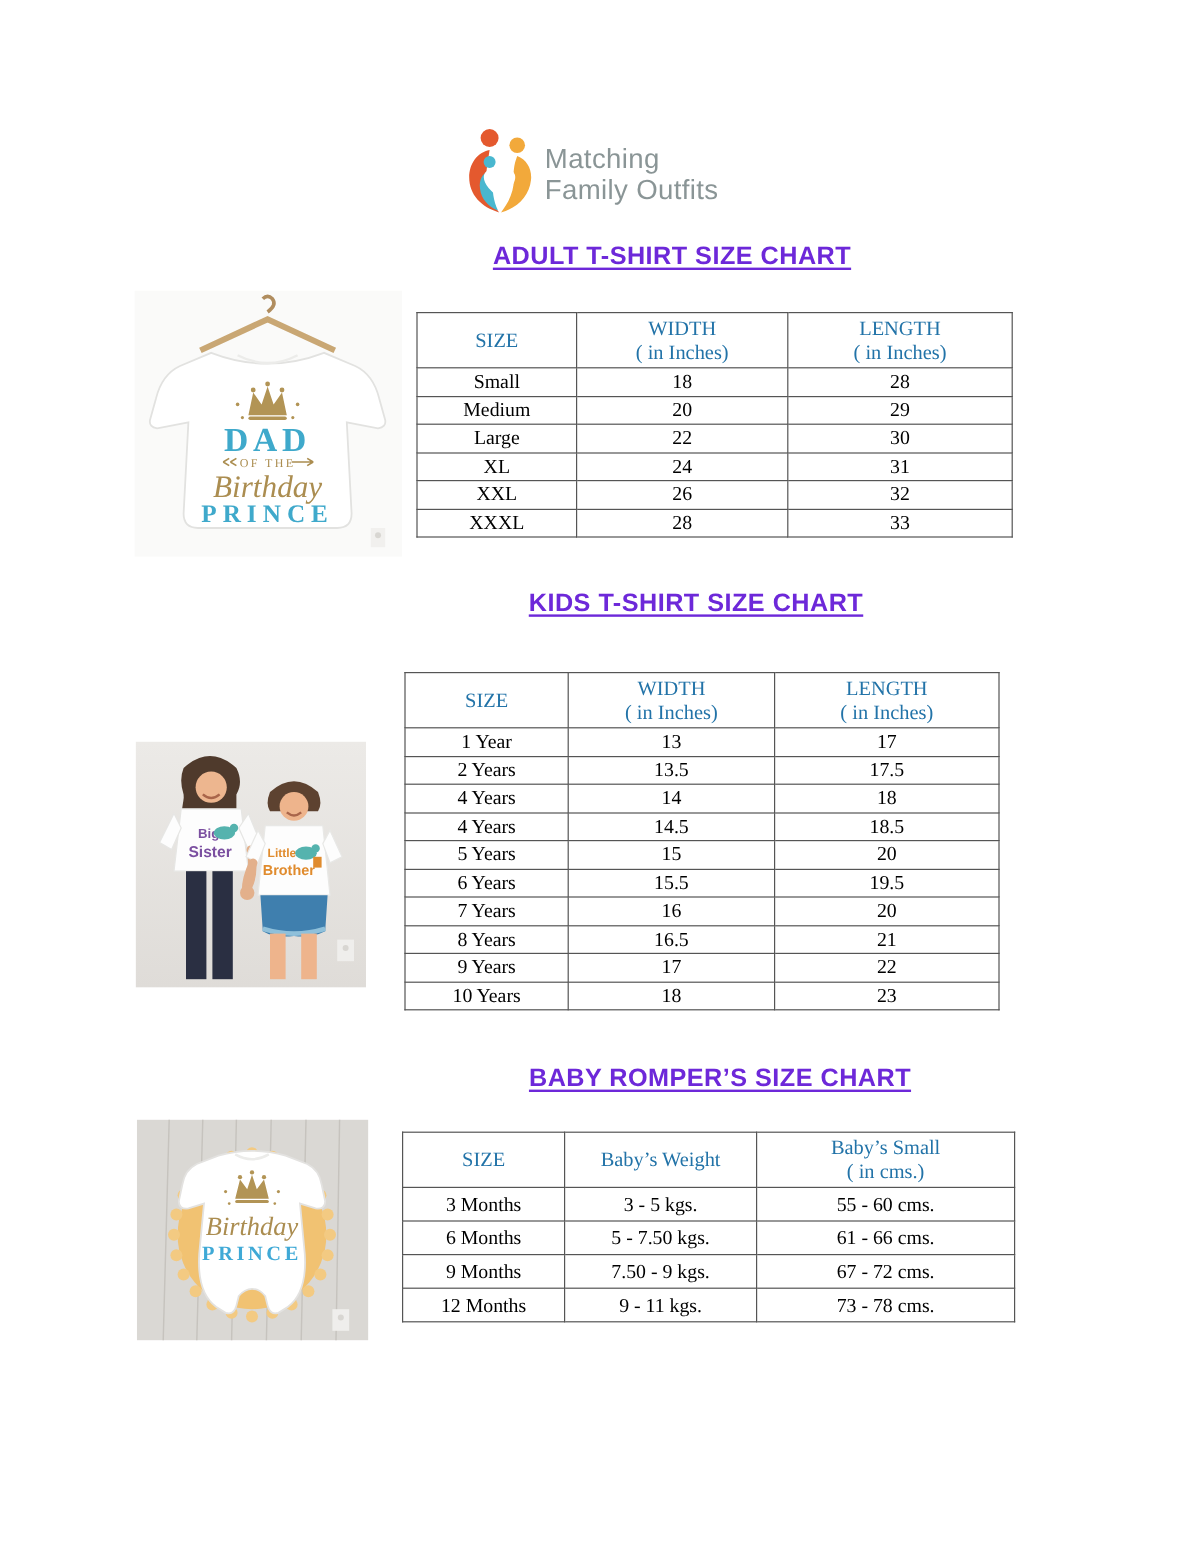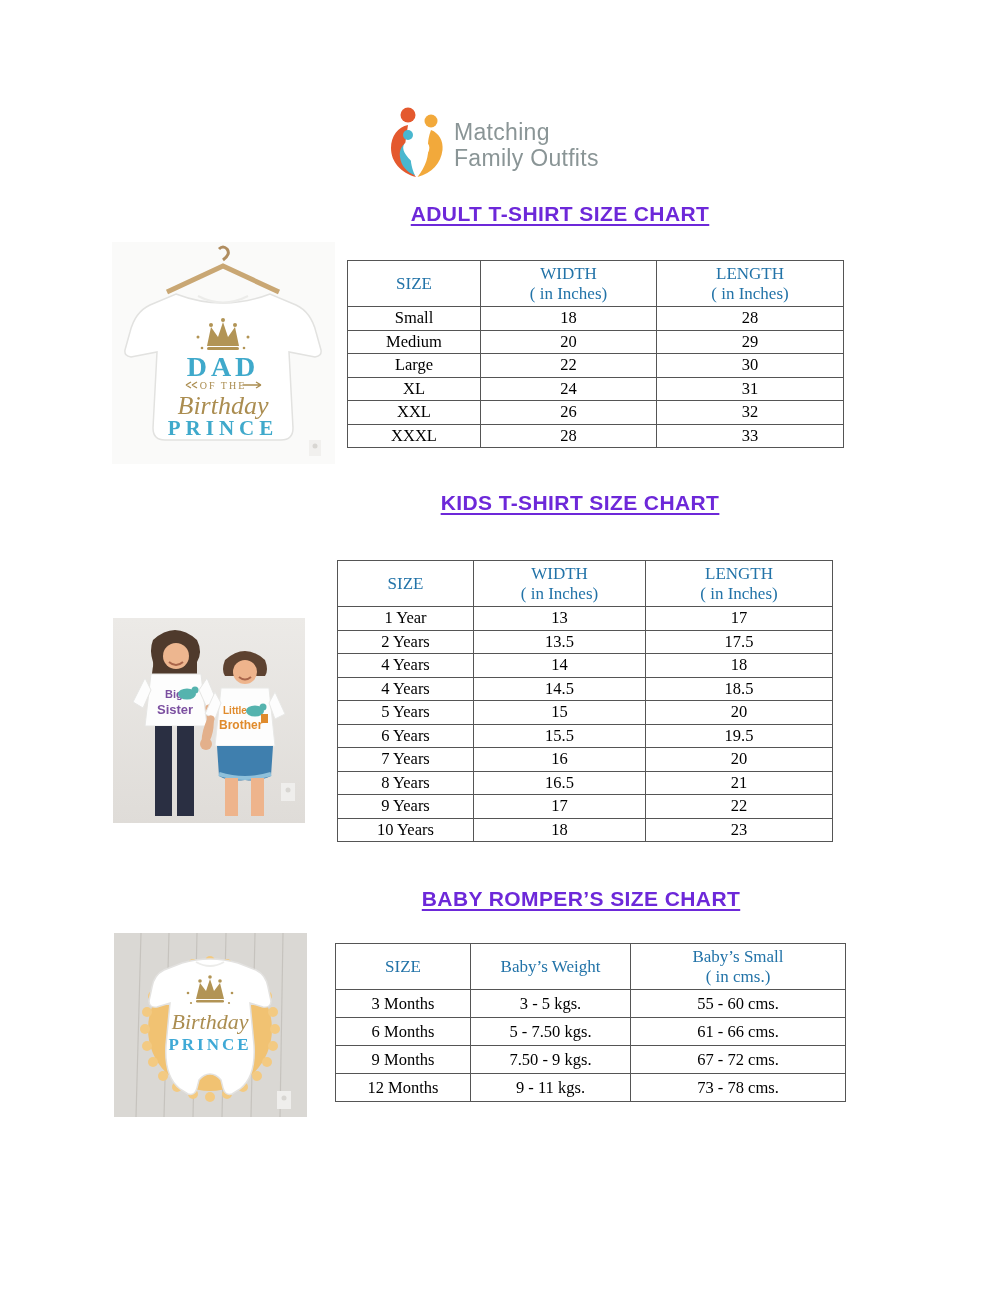--- a/index.html
+++ b/index.html
@@ -260,21 +260,21 @@
           <td>22</td>
         </tr>
         <tr>
           <td>10 Years</td>
           <td>18</td>
           <td>23</td>
         </tr>
       </tbody>
   </table>
 
-  <div class="sec-title" style="left:581px;top:887px;text-align:right;">BABY ROMPER’S SIZE CHART</div>
+  <div class="sec-title" style="left:600px;top:887px;text-align:right;">BABY ROMPER’S SIZE CHART</div>
 
   <div class="photo" style="left:114px;top:933px;">
     <svg width="193" height="184" viewBox="0 0 193 184">
       <rect width="193" height="184" fill="#dad8d4"></rect>
       <g stroke="#c6c3be" stroke-width="1.2">
         <line x1="27" y1="0" x2="22" y2="184"></line>
           <line x1="55" y1="0" x2="50" y2="184"></line>
         <line x1="83" y1="0" x2="79" y2="184"></line>
           <line x1="112" y1="0" x2="108" y2="184"></line>
         <line x1="141" y1="0" x2="137" y2="184"></line>

